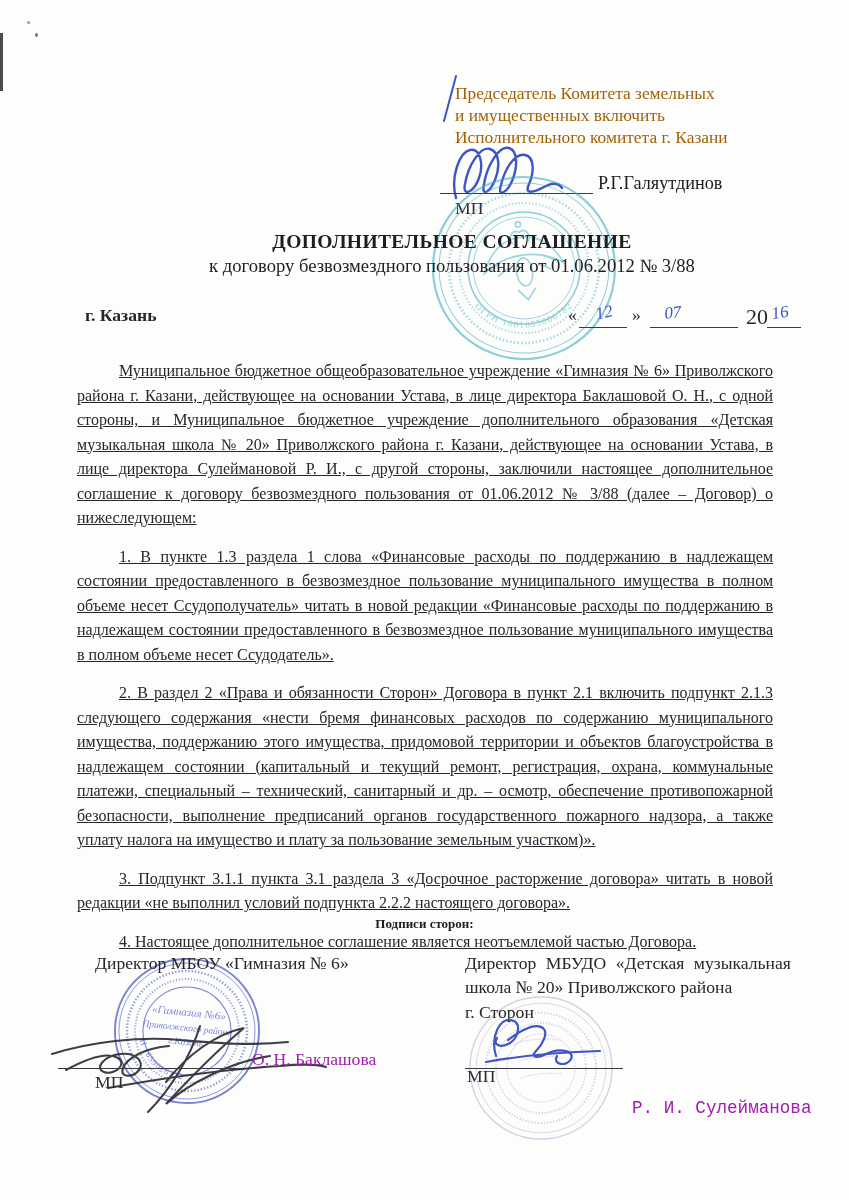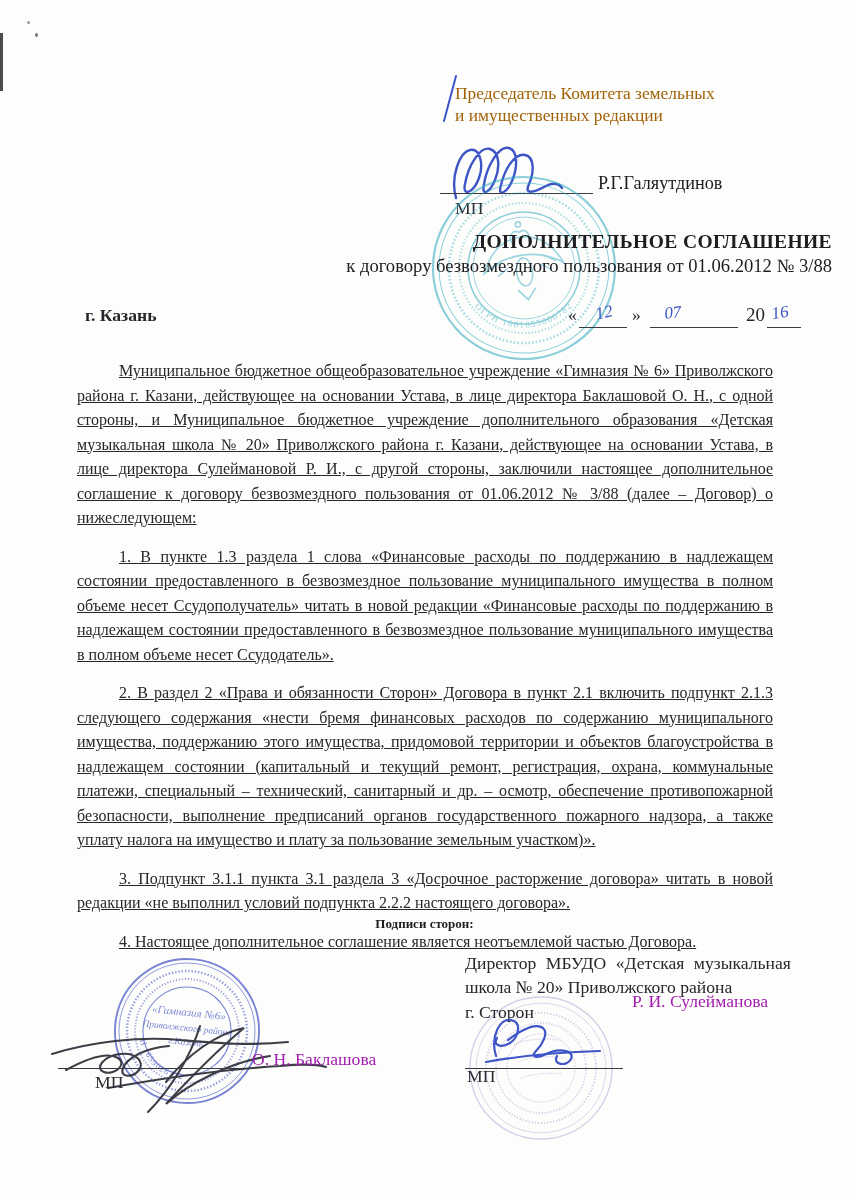--- a/index.html
+++ b/index.html
@@ -33,21 +33,22 @@
   <div class="abs" style="left:0;top:33px;width:3px;height:58px;background:#1f1f1f;opacity:.8;"></div>
   <div class="abs" style="left:27px;top:21px;width:3px;height:3px;background:#9a9a9a;border-radius:50%;"></div>
   <div class="abs" style="left:35px;top:33px;width:3px;height:4px;background:#777;border-radius:50%;"></div>
 
   <svg class="abs" style="left:440px;top:74px;" width="18" height="50" viewBox="0 0 18 50">
     <path d="M16 2 L4 47" stroke="#3d55c6" stroke-width="2" fill="none" stroke-linecap="round"></path>
   </svg>
 
   <div class="abs doc-text" style="left:455px;top:83px;">
     <div>Председатель Комитета земельных</div>
-    <div>и имущественных редакции</div>
+    <div>и имущественных включить</div>
+    <div>Исполнительного комитета г. Казани</div>
   </div>
 
   <svg class="abs" style="left:448px;top:140px;" width="152" height="64" viewBox="0 0 152 64">
     <path d="M8 58 C2 36 12 12 22 10 C32 8 36 24 31 38 C26 52 14 58 17 44 C20 26 32 6 42 9 C52 12 52 28 47 40 C42 52 33 58 36 44 C39 26 51 5 61 8 C71 11 69 29 64 41 C59 53 49 58 53 45 C57 28 67 13 77 15 C87 17 86 33 81 44 C76 55 85 53 98 46 C106 42 112 44 114 48" stroke="#3d55c6" stroke-width="2.4" fill="none" stroke-linecap="round"></path>
   </svg>
 
   <div class="abs sig-rule" style="left:440px;top:176px;width:153px;height:17px;"></div>
   <div class="abs name-bold" style="left:598px;top:173px;">Р.Г.Галяутдинов</div>
   <div class="abs mp" style="left:455px;top:198px;">МП</div>
 
@@ -70,37 +71,37 @@
       </g>
       <defs>
         <path id="tealArcBottom" d="M 36 104 A 67 67 0 0 0 166 104"></path>
       </defs>
       <text font-size="9" font-family="Liberation Serif, serif" fill="#2fa9bf" stroke="none" letter-spacing="1.5">
         <textPath href="#tealArcBottom" startOffset="14%">ОГРН 1061655000782</textPath>
       </text>
     </g>
   </svg>
 
-  <div class="abs" style="left:60px;top:231px;width:772px;text-align:right;">
+  <div class="abs" style="left:66px;top:231px;width:772px;text-align:center;">
     <div class="title-line1">ДОПОЛНИТЕЛЬНОЕ СОГЛАШЕНИЕ</div>
     <div class="title-line2">к договору безвозмездного пользования от 01.06.2012 № 3/88</div>
   </div>
 
   <div class="abs" style="left:85px;top:305px;font-size:17.6px;font-weight:bold;">г. Казань</div>
 
   <div class="abs" style="left:568px;top:300px;width:236px;height:30px;">
     <span class="abs" style="left:0;top:5px;font-size:17.6px;">«</span>
     <span class="abs sig-rule" style="left:11px;top:0;width:48px;height:27px;text-align:center;">
       <span class="hand" style="transform:rotate(-12deg) translateY(3px);">12</span>
     </span>
     <span class="abs" style="left:64px;top:5px;font-size:17.6px;">»</span>
     <span class="abs sig-rule" style="left:82px;top:0;width:88px;height:27px;">
       <span class="hand" style="transform:rotate(-6deg) translateY(3px);margin-left:14px;">07</span>
     </span>
-    <span class="abs" style="left:178px;top:4px;font-size:19px;">20</span>
+    <span class="abs" style="left:178px;top:4px;font-size:22px;">20</span>
     <span class="abs sig-rule" style="left:199px;top:0;width:34px;height:27px;">
       <span class="hand" style="transform:rotate(-10deg) translateY(3px);margin-left:4px;">16</span>
     </span>
   </div>
 
   <div class="abs body-text" style="left:63px;top:345px;width:724px;">
     <p>Муниципальное бюджетное общеобразовательное учреждение «Гимназия № 6» Приволжского района г. Казани, действующее на основании Устава, в лице директора Баклашовой О. Н., с одной стороны, и Муниципальное бюджетное учреждение дополнительного образования «Детская музыкальная школа № 20» Приволжского района г. Казани, действующее на основании Устава, в лице директора Сулеймановой Р. И., с другой стороны, заключили настоящее дополнительное соглашение к договору безвозмездного пользования от 01.06.2012 № 3/88 (далее – Договор) о нижеследующем:</p>
     <p>1. В пункте 1.3 раздела 1 слова «Финансовые расходы по поддержанию в надлежащем состоянии предоставленного в безвозмездное пользование муниципального имущества в полном объеме несет Ссудополучатель» читать в новой редакции «Финансовые расходы по поддержанию в надлежащем состоянии предоставленного в безвозмездное пользование муниципального имущества в полном объеме несет Ссудодатель».</p>
     <p>2. В раздел 2 «Права и обязанности Сторон» Договора в пункт 2.1 включить подпункт 2.1.3 следующего содержания «нести бремя финансовых расходов по содержанию муниципального имущества, поддержанию этого имущества, придомовой территории и объектов благоустройства в надлежащем состоянии (капитальный и текущий ремонт, регистрация, охрана, коммунальные платежи, специальный – технический, санитарный и др. – осмотр, обеспечение противопожарной безопасности, выполнение предписаний органов государственного пожарного надзора, а также уплату налога на имущество и плату за пользование земельным участком)».</p>
     <p>3. Подпункт 3.1.1 пункта 3.1 раздела 3 «Досрочное расторжение договора» читать в новой редакции «не выполнил условий подпункта 2.2.2 настоящего договора».</p>
@@ -136,20 +137,21 @@
       <circle cx="83" cy="78" r="65" stroke-width=".8"></circle>
       <circle cx="83" cy="78" r="55" stroke-width="2" stroke-dasharray="1.3 1.8"></circle>
       <circle cx="83" cy="78" r="45" stroke-width="1.8" stroke-dasharray="1.2 1.7"></circle>
       <circle cx="83" cy="78" r="34" stroke-width="1.6" stroke-dasharray="1.1 1.6"></circle>
       <path d="M58 52 C70 48 90 48 104 52" stroke-width="1.6" stroke-dasharray="1.2 1.4"></path>
       <path d="M60 70 C74 66 92 66 106 70 M62 86 C76 83 92 83 104 86" stroke-width="1.4" stroke-dasharray="1.1 1.4"></path>
     </g>
   </svg>
 
   <div class="abs" style="left:95px;top:951px;">
+    <div class="party-line">Директор МБОУ «Гимназия № 6»</div>
   </div>
 
   <div class="abs" style="left:465px;top:951px;width:332px;">
     <div class="party-line ws-wide">Директор МБУДО «Детская музыкальная</div>
     <div class="party-line">школа № 20» Приволжского района</div>
     <div class="party-line">г. Сторон</div>
   </div>
 
   <svg class="abs" style="left:48px;top:1018px;" width="302" height="98" viewBox="0 0 302 98">
     <g stroke="#2e2e38" stroke-width="2.1" fill="none" stroke-linecap="round" opacity=".92">
@@ -167,16 +169,16 @@
 
   <svg class="abs" style="left:478px;top:1010px;" width="142" height="64" viewBox="0 0 142 64">
     <g stroke="#3d55c6" stroke-width="2.2" fill="none" stroke-linecap="round">
       <path d="M18 46 C12 26 22 8 33 10 C44 12 41 27 32 33 C24 38 14 36 19 28"></path>
       <path d="M30 30 C46 18 58 13 65 18 C71 23 64 35 58 41 C52 47 59 49 68 44 C82 37 97 41 93 49 C89 57 74 55 79 46"></path>
       <path d="M8 52 C42 46 84 42 122 41"></path>
     </g>
   </svg>
 
   <div class="abs sig-rule" style="left:465px;top:1040px;width:158px;height:28px;"></div>
-  <div class="abs name" style="left:632px;top:991px;">Р. И. Сулейманова</div>
+  <div class="abs name" style="left:632px;top:1098px;font-family:Liberation Mono, monospace;">Р. И. Сулейманова</div>
   <div class="abs mp" style="left:467px;top:1066px;">МП</div>
 
 </div>
 
 </body></html>

